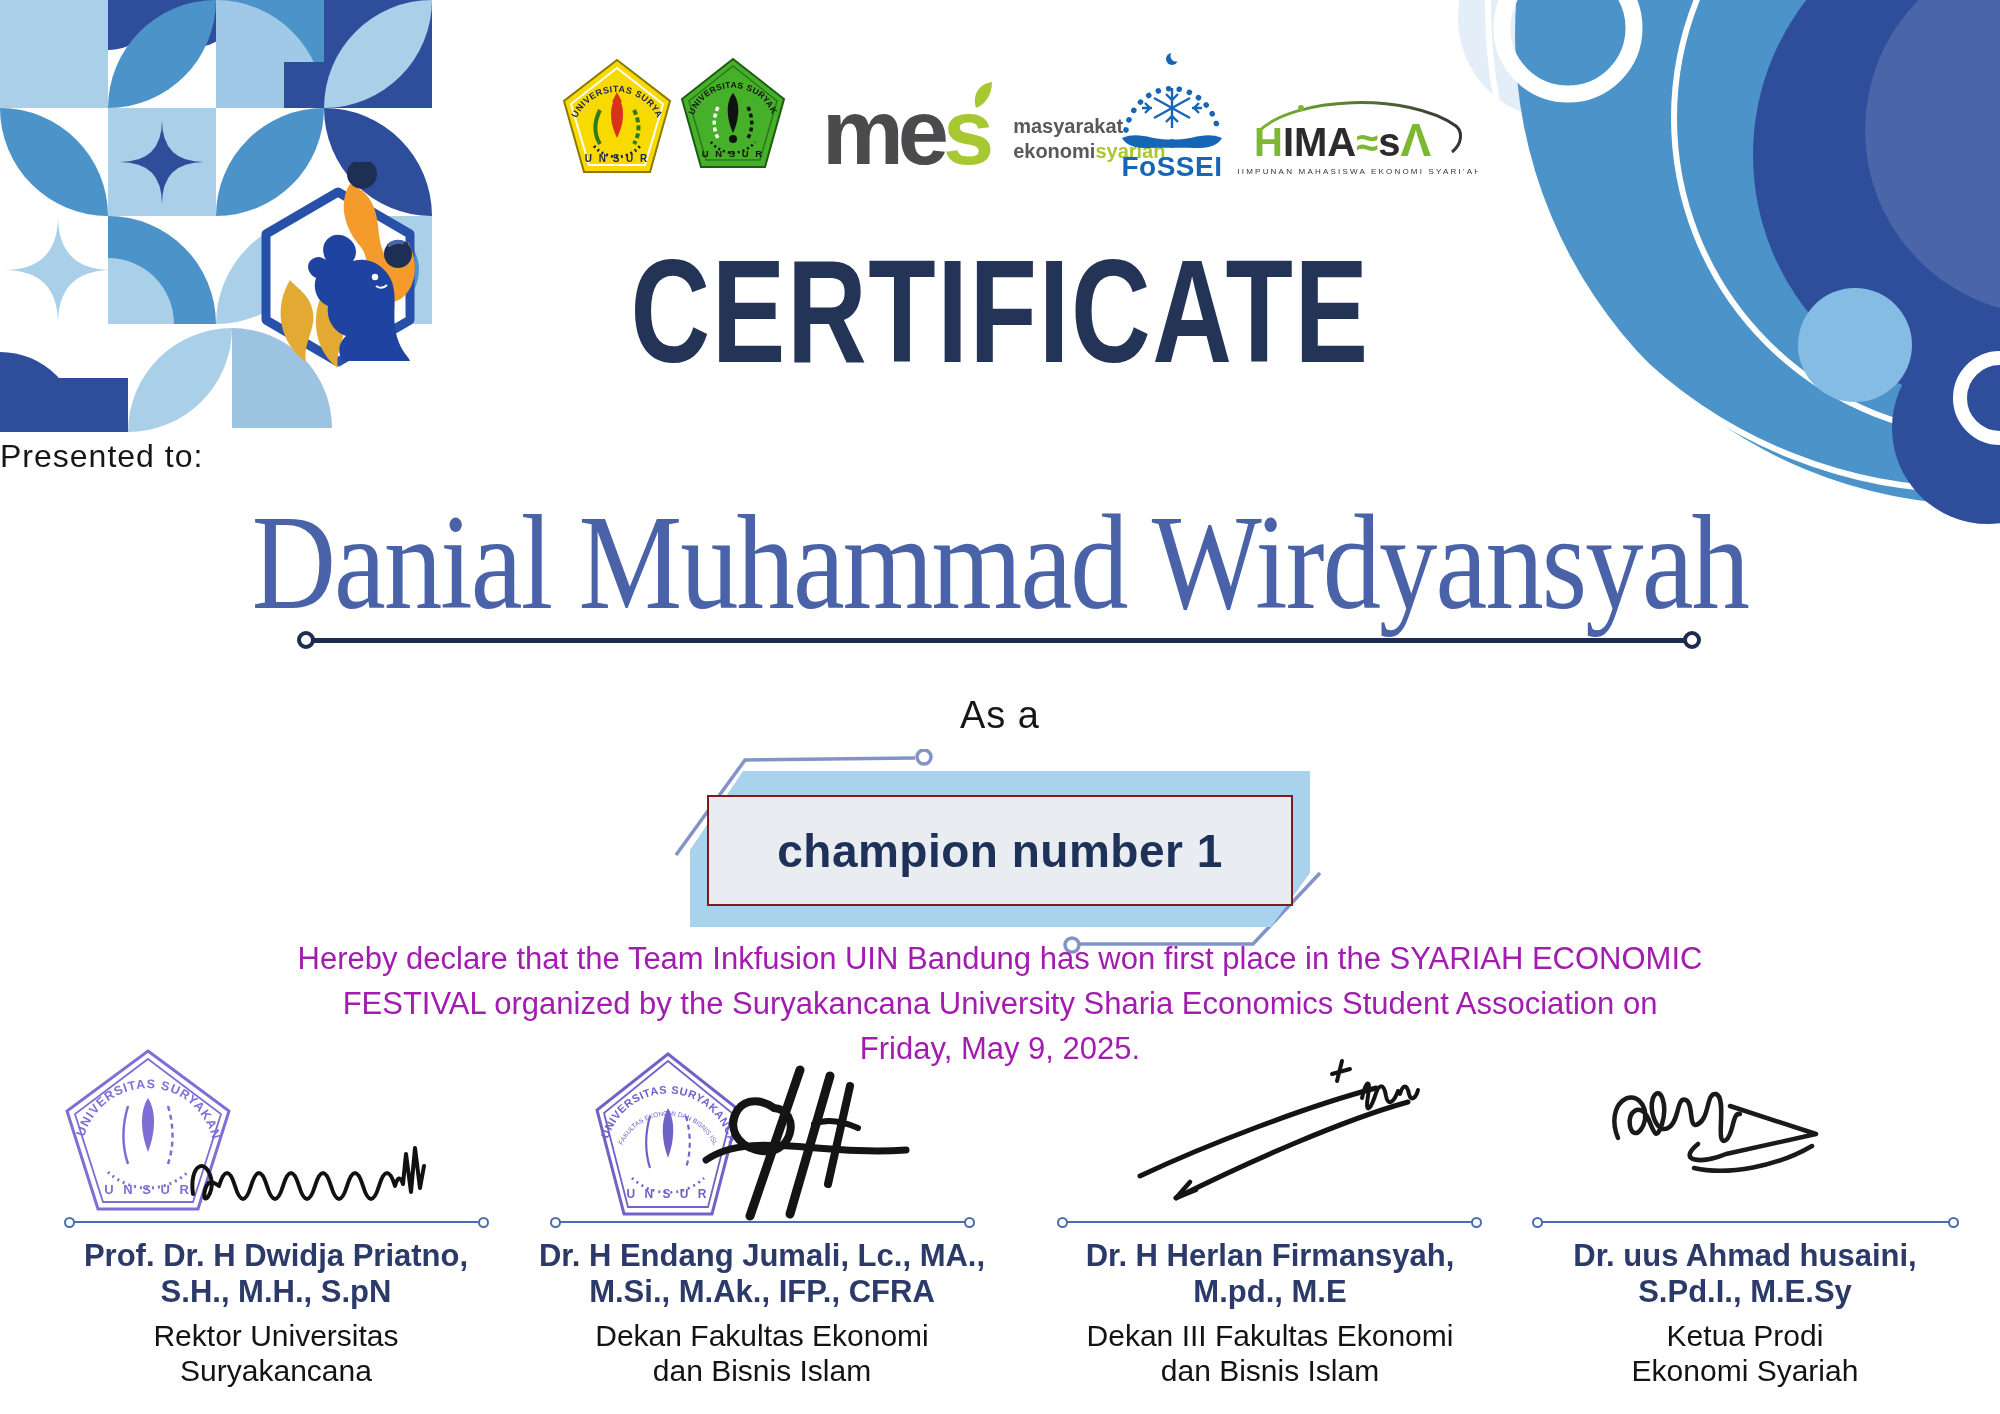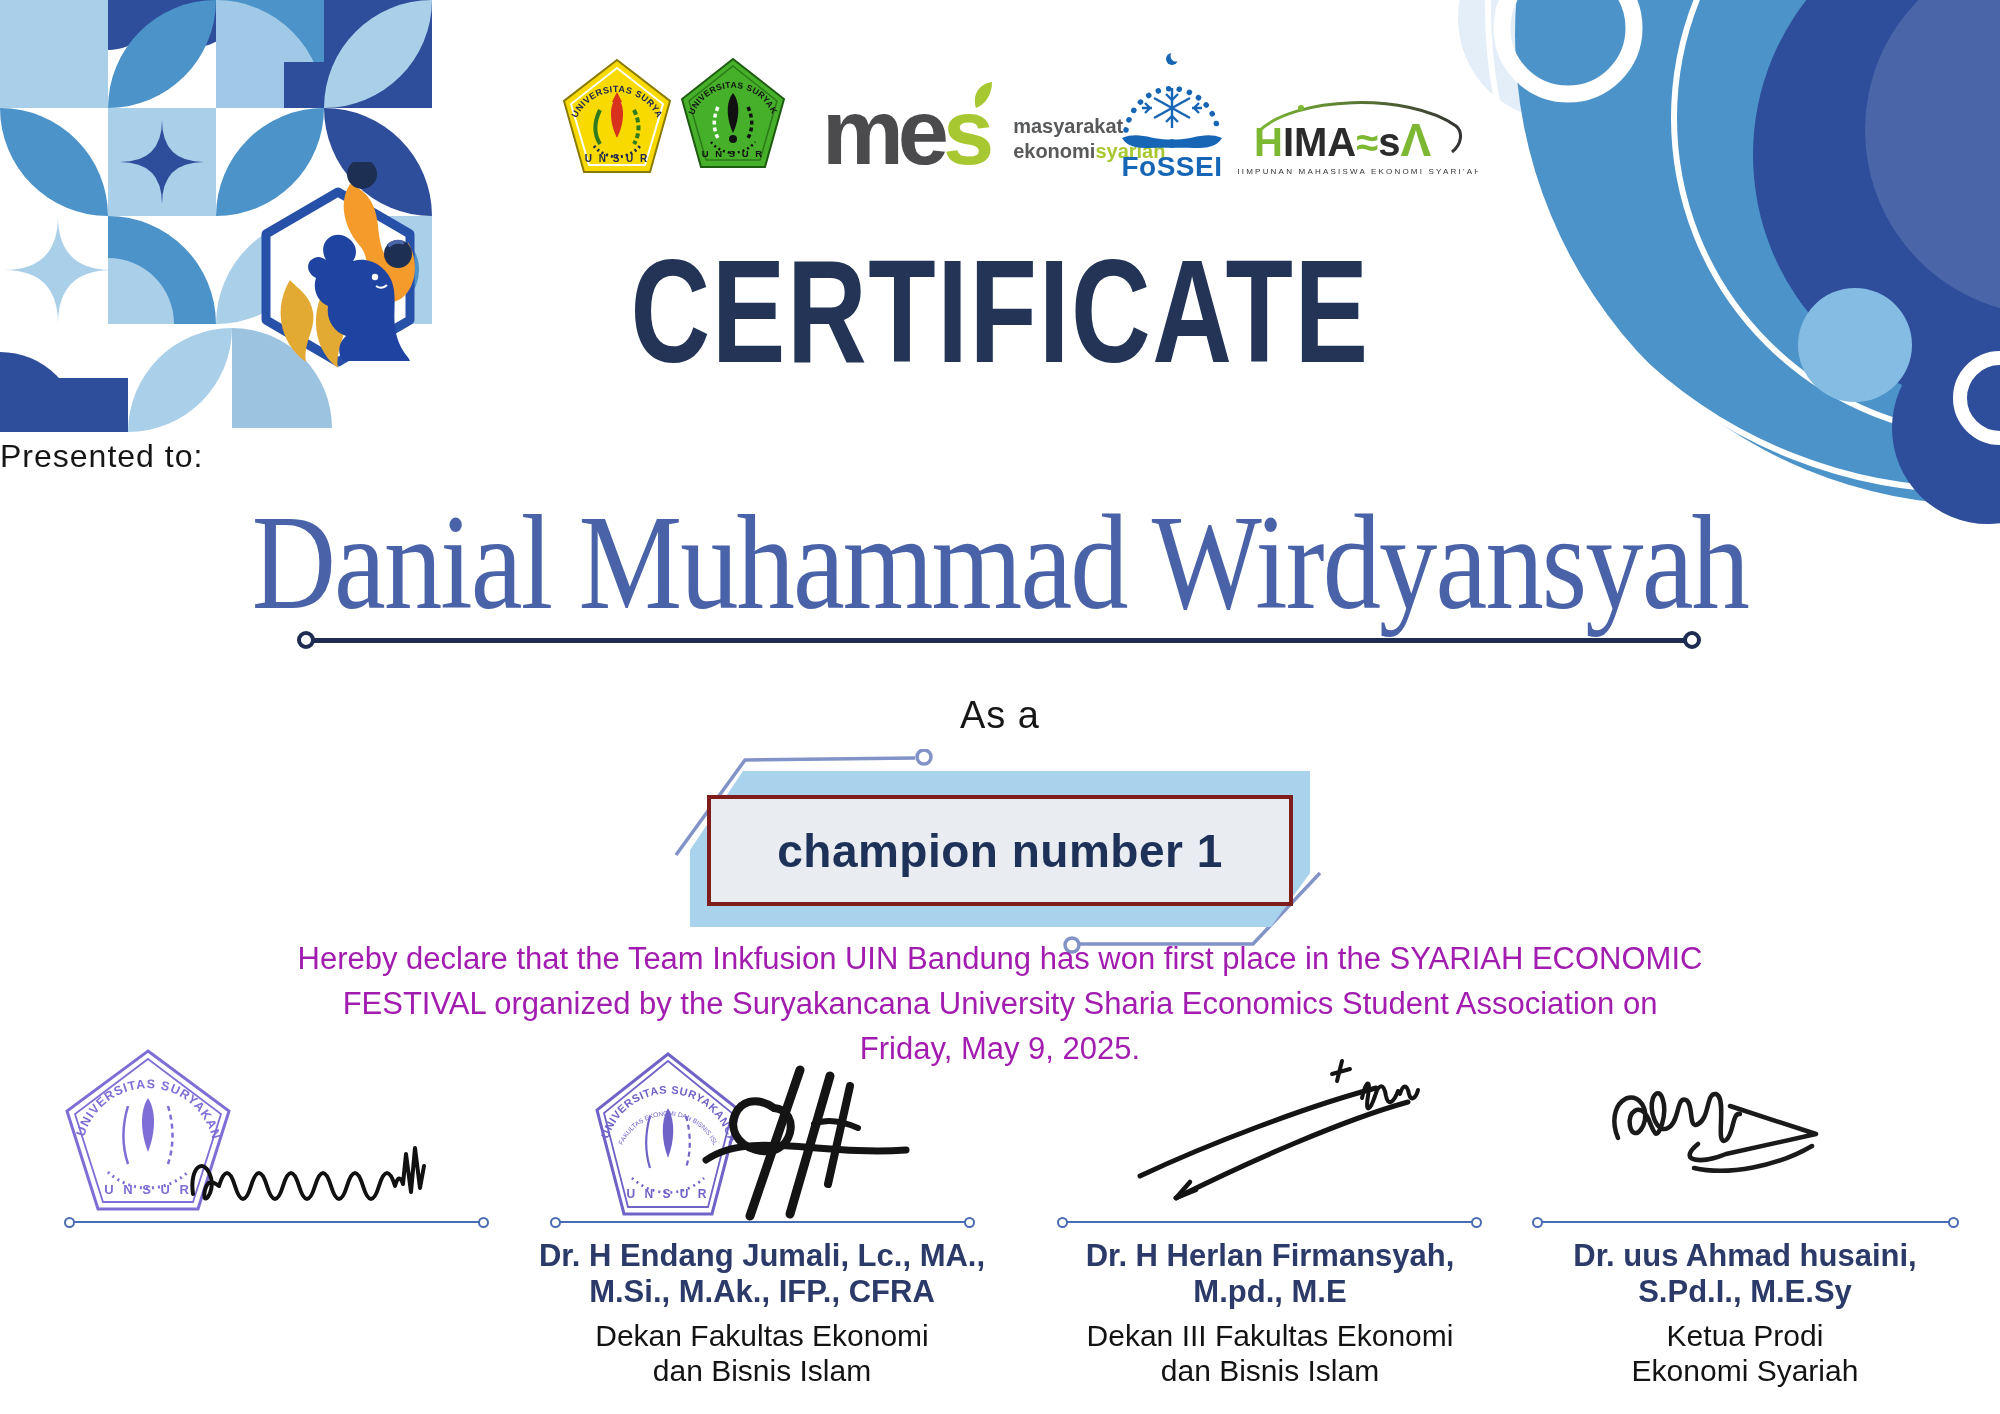--- a/index.html
+++ b/index.html
@@ -45,21 +45,21 @@
   .asa{left:0;top:694px;width:100%;text-align:center;font-size:38px;color:#161616;letter-spacing:1px;}
 
   
   .badge{left:690px;top:771px;width:620px;height:156px;}
   .badge-outer{
     position:absolute;inset:0;background:#a9d2ed;
     clip-path:polygon(53px 0,620px 0,620px 102px,581px 156px,0 156px,0 79px);
   }
   .badge-inner{
     position:absolute;left:17px;right:17px;top:24px;bottom:21px;
-    background:#e9ecf1;border:4px solid #7f1d1d;
+    background:#e9ecf1;border:2px solid #7f1d1d;
     display:flex;align-items:center;justify-content:center;
   }
   .badge-inner span{font-size:46px;font-weight:bold;color:#1e3158;letter-spacing:0.5px;}
   .badge-deco{position:absolute;left:-22px;top:-22px;pointer-events:none;}
 
   
   .body-text{left:0;top:936px;width:100%;text-align:center;font-size:31px;line-height:45px;color:#a21caf;}
 
   
   .sig-line{position:absolute;top:1221px;height:0;border-top:2px solid #4a6cb3;}
@@ -307,20 +307,30 @@
       <path d="M132,34 L218,62 L128,82 C104,92 78,90 100,72"></path>
       <path d="M96,96 C130,104 180,94 214,74"></path>
     </g>
   </svg>
 
   <div class="sig-line" style="left:73px;width:407px"></div>
   <div class="sig-line" style="left:559px;width:407px"></div>
   <div class="sig-line" style="left:1066px;width:407px"></div>
   <div class="sig-line" style="left:1541px;width:409px"></div>
 
+  <div class="sig-text" style="left:26px;width:500px">
+    <div class="sig-name">
+      <div>Prof. Dr. H Dwidja Priatno,</div>
+      <div>S.H., M.H., S.pN</div>
+    </div>
+    <div class="sig-role">
+      <div>Rektor Universitas</div>
+      <div>Suryakancana</div>
+    </div>
+  </div>
   <div class="sig-text" style="left:512px;width:500px">
     <div class="sig-name">
       <div>Dr. H Endang Jumali, Lc., MA.,</div>
       <div>M.Si., M.Ak., IFP., CFRA</div>
     </div>
     <div class="sig-role">
       <div>Dekan Fakultas Ekonomi</div>
       <div>dan Bisnis Islam</div>
     </div>
   </div>

